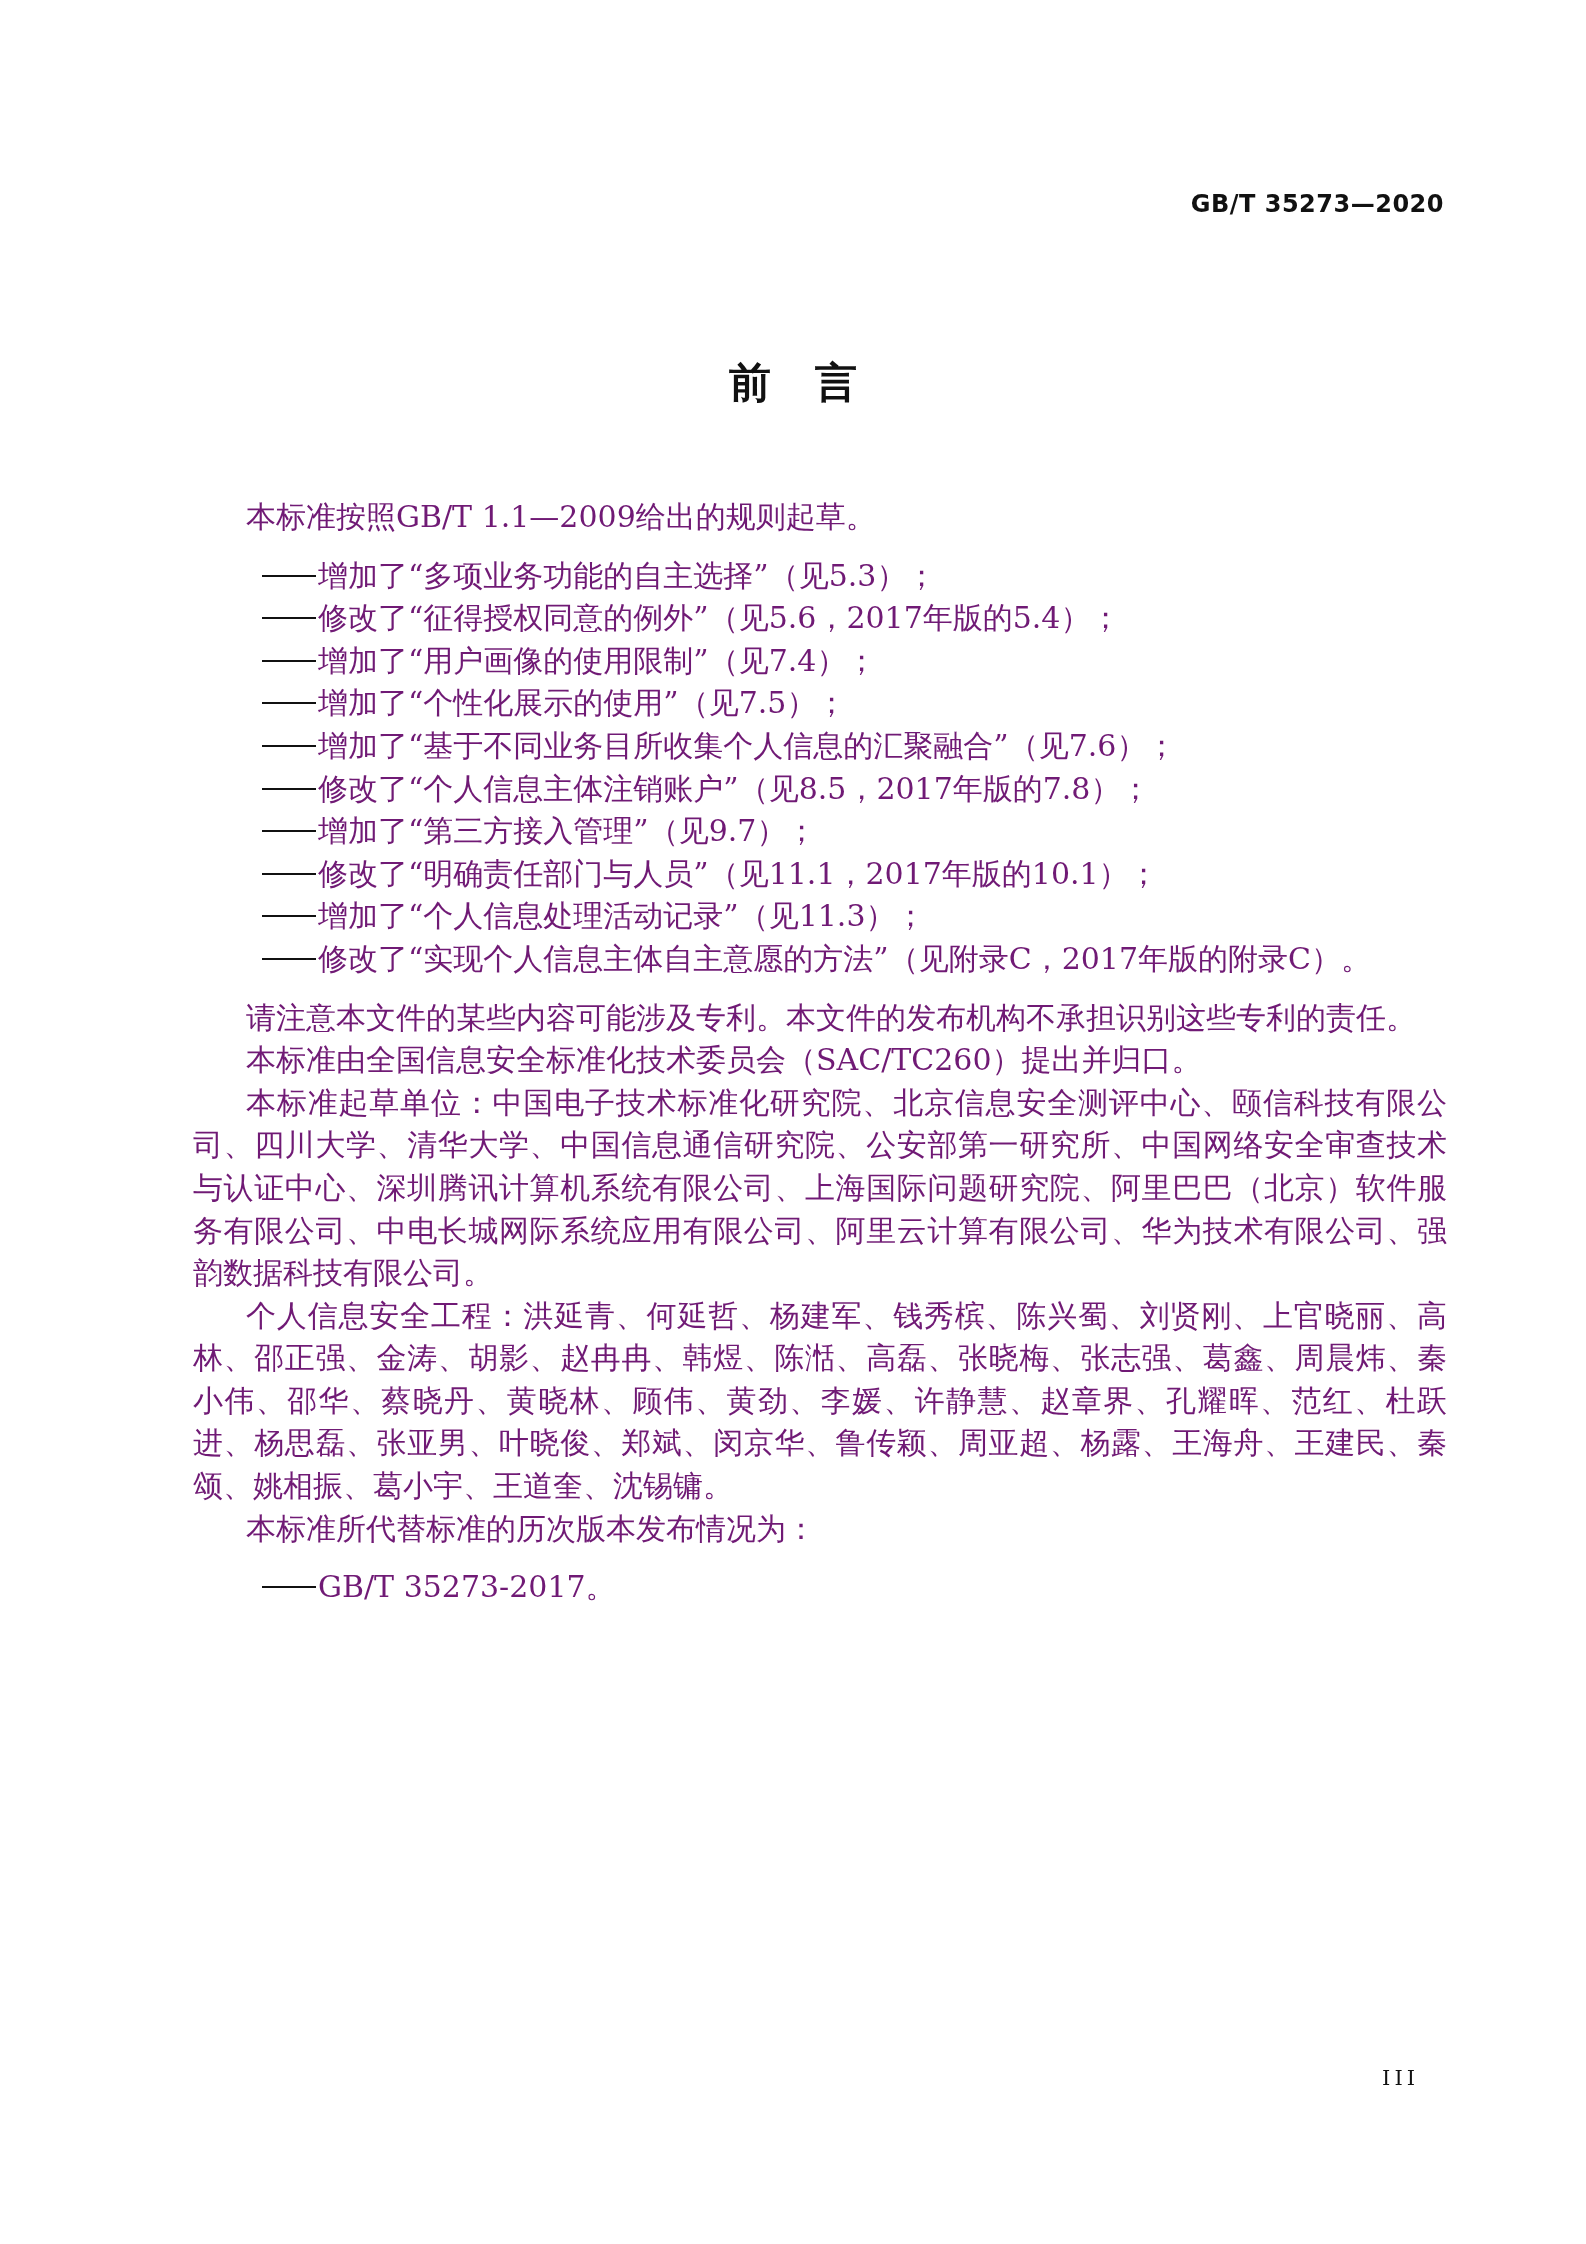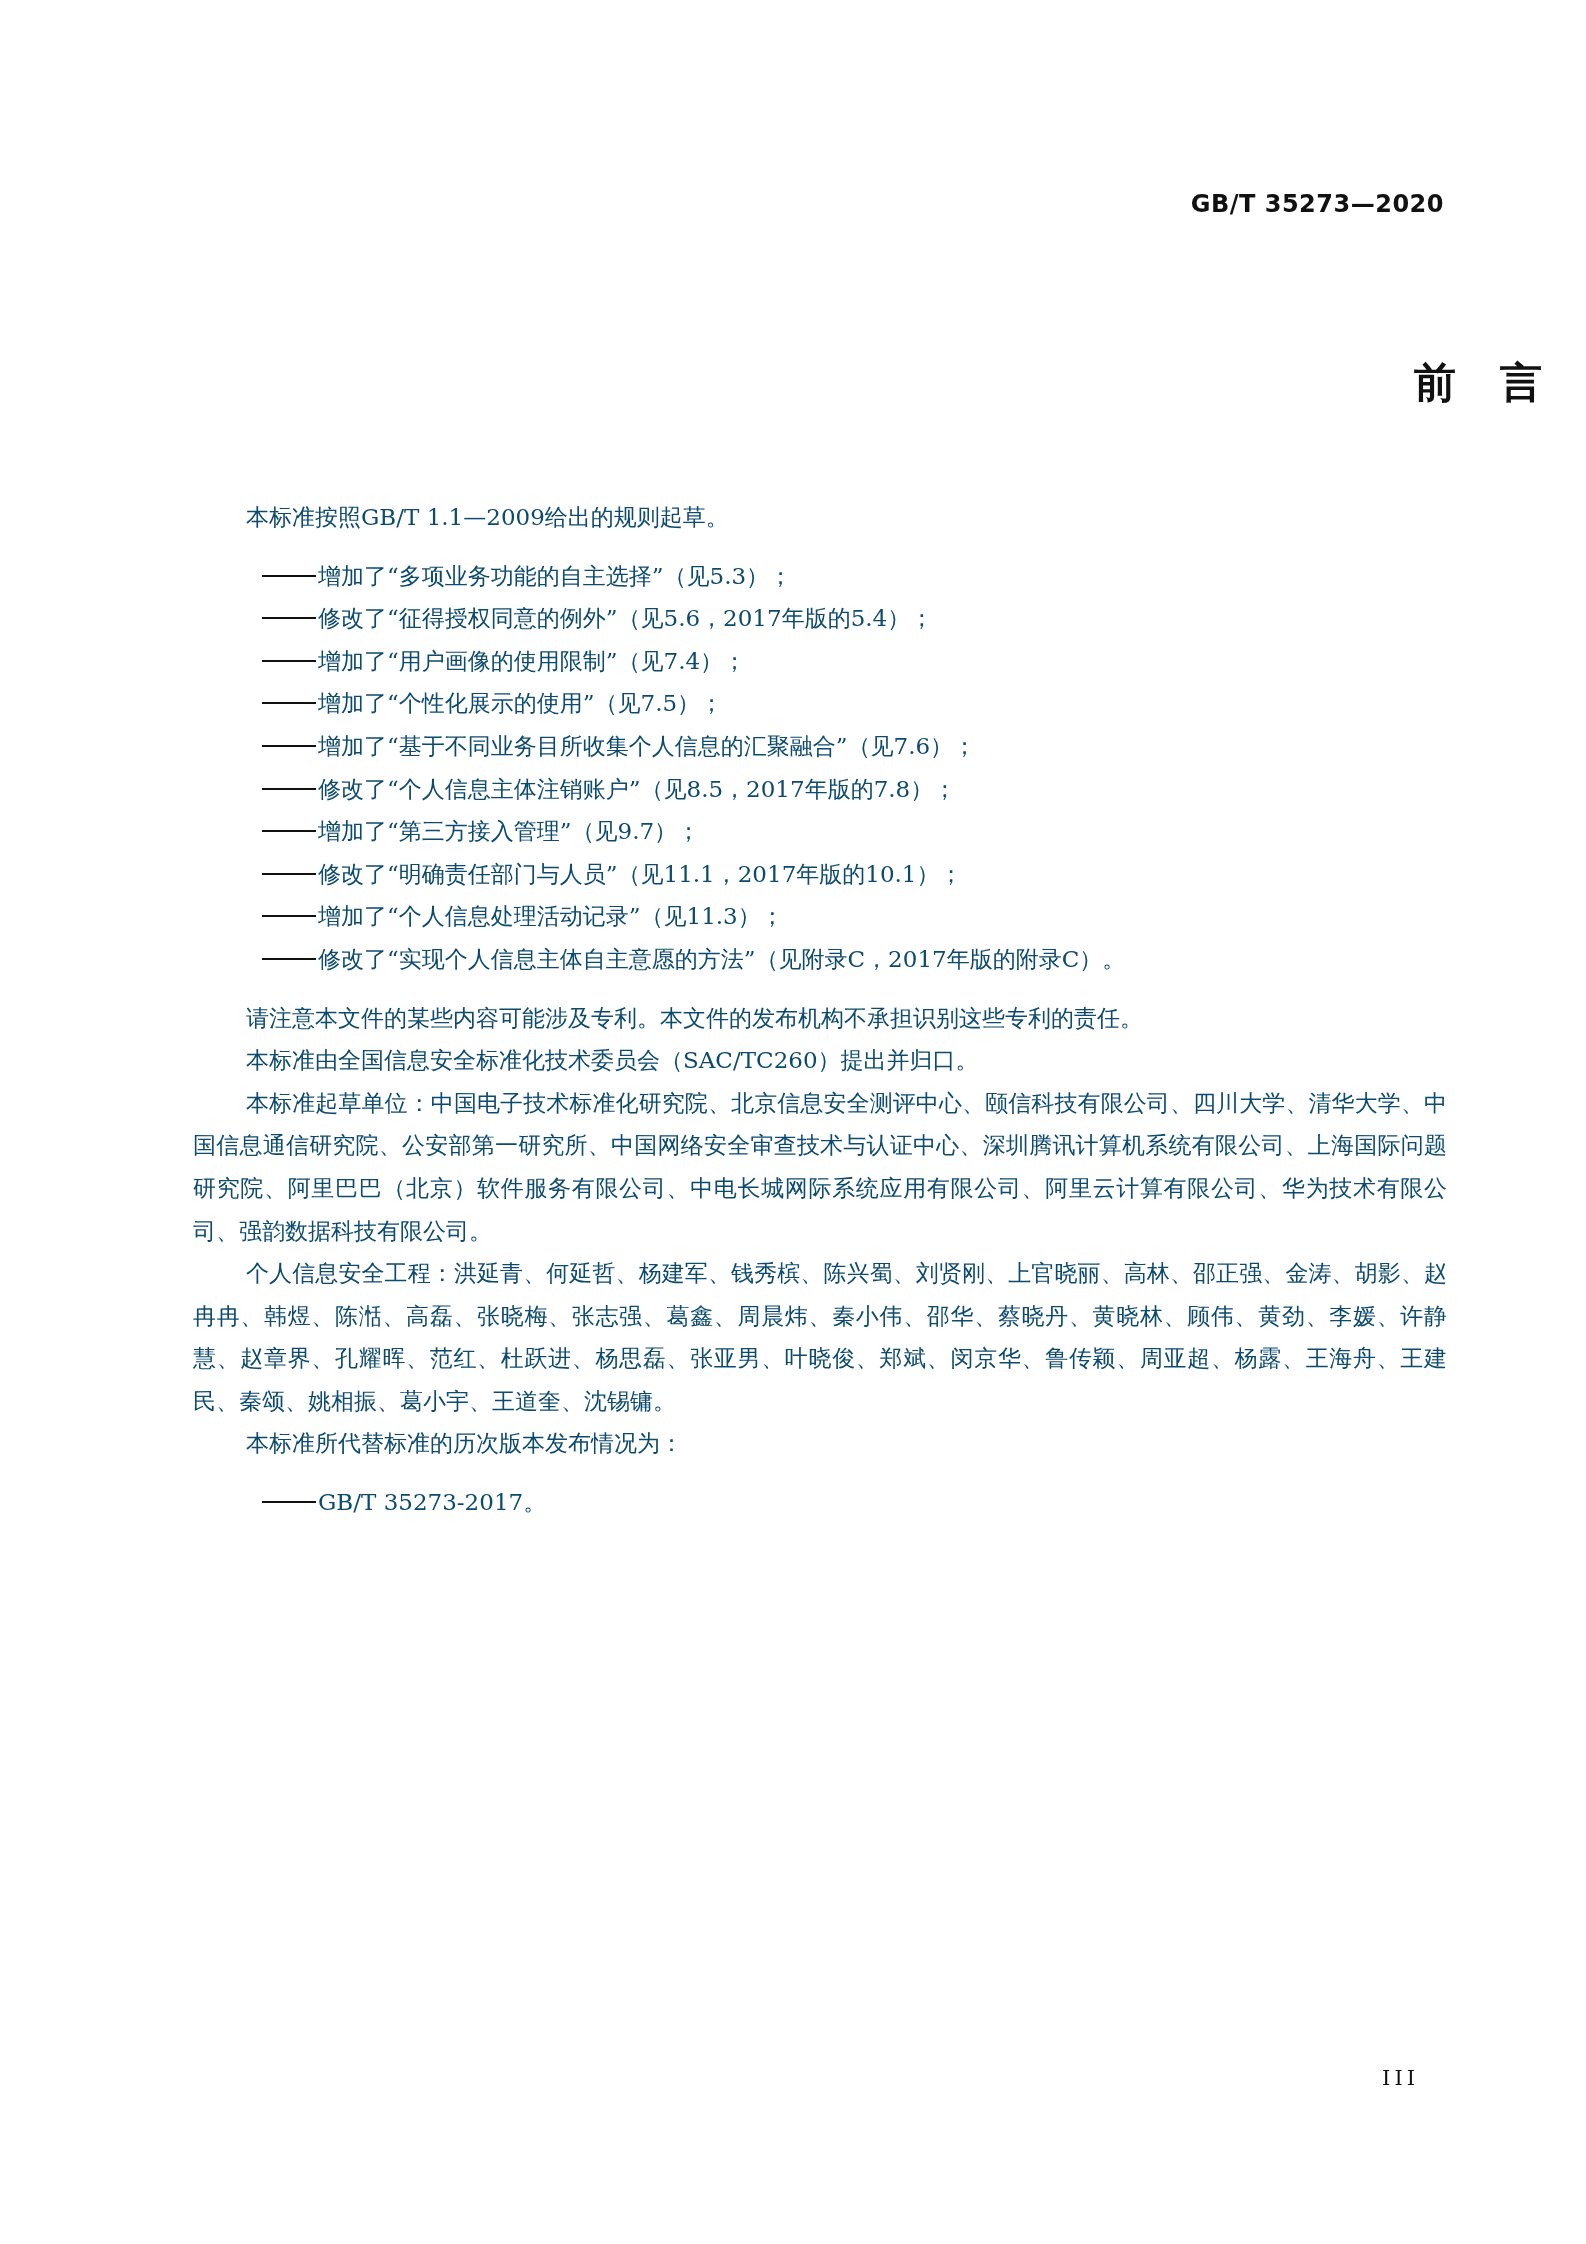--- a/index.html
+++ b/index.html
@@ -23,36 +23,36 @@
     font-size: 24px;
     font-weight: 700;
     letter-spacing: 0.5px;
     color: #111;
   }
   .title {
     position: absolute;
     top: 355px;
     left: 0;
     width: 1586px;
-    text-align: right;
+    text-align: center;
     font-family: Liberation Mono, monospace;
     font-size: 42px;
     font-weight: 700;
     letter-spacing: 44px;
     text-indent: 44px;
     color: #111;
   }
   .body-text {
     position: absolute;
     top: 496px;
     left: 193px;
     width: 1254px;
-    font-size: 23px;
+    font-size: 30px;
     line-height: 42.6px;
-    color: #0c4a6e;
+    color: #701a75;
   }
   .para {
     margin: 0;
     text-indent: 53px;
     text-align: justify;
     text-justify: inter-ideograph;
     word-break: break-all;
   }
   .change-list {
     margin: 16px;

